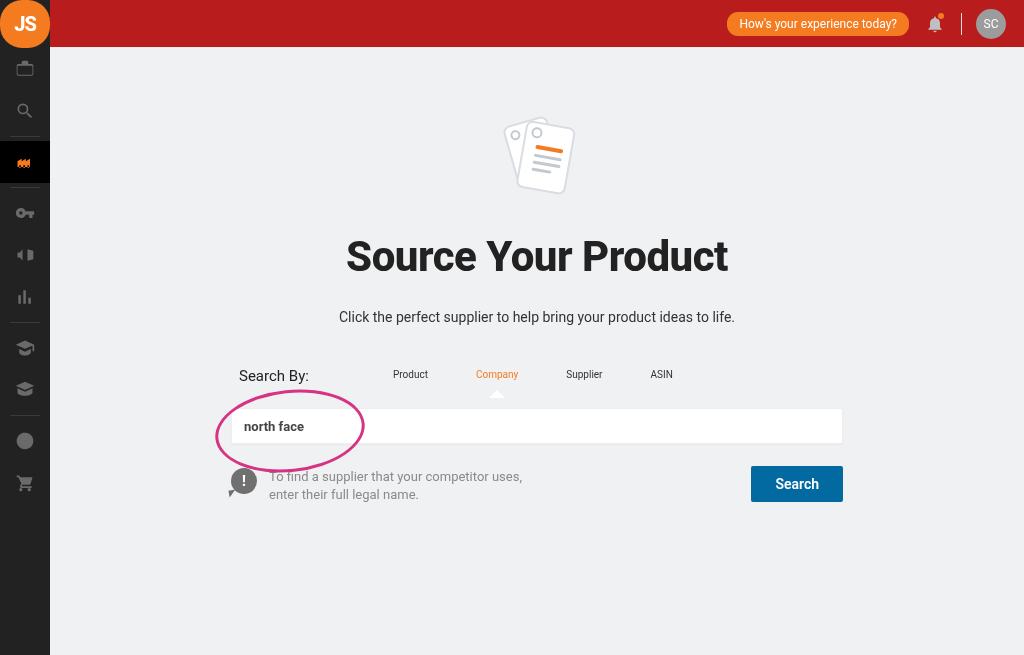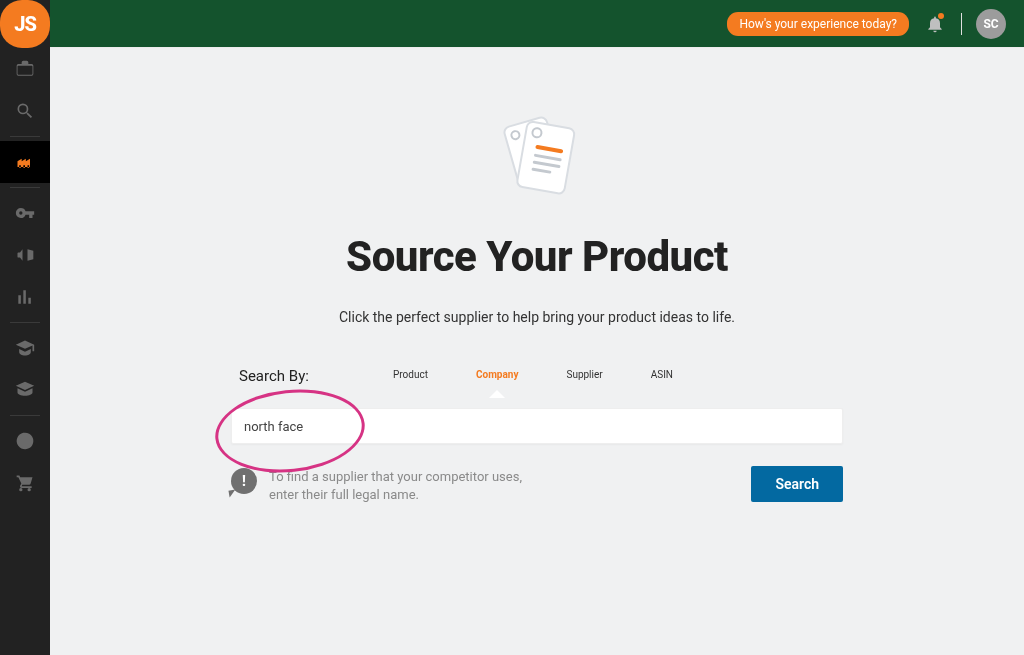--- a/index.html
+++ b/index.html
@@ -3,37 +3,37 @@
   <meta charset="utf-8">
   <style>
     * { margin:0; padding:0; box-sizing:border-box; font-family:-apple-system,BlinkMacSystemFont,"Segoe UI",Roboto,Arial,sans-serif; }
     body { background:#f0f1f2; width:1024px; height:655px; overflow:hidden; position:relative; }
     .sidebar { position:absolute; left:0; top:0; width:50px; height:655px; background:#222; display:flex; flex-direction:column; align-items:center; z-index:10; }
     .logo-box { width:50px; height:48px; background:#f47b20; color:#fff; font-weight:800; font-size:20px; display:flex; align-items:center; justify-content:center; letter-spacing:-1px;border-radius:22px; }
     .side-item { width:50px; height:42px; display:flex; align-items:center; justify-content:center; color:#6a6a6a; cursor:pointer; position:relative; }
     .side-item.active { background:#000; color:#f47b20; }
     .side-item svg { width:20px; height:20px; }
     .side-divider { width:30px; height:1px; background:#3a3a3a; margin:4px 0; }
-    .topbar { position:absolute; left:50px; top:0; right:0; height:48px; background:#14532d; display:flex; align-items:center; justify-content:flex-end; padding:0 18px; gap:14px; border-bottom:1px solid #ececec; }
+    .topbar { position:absolute; left:50px; top:0; right:0; height:48px; background:#b91c1c; display:flex; align-items:center; justify-content:flex-end; padding:0 18px; gap:14px; border-bottom:1px solid #ececec; }
     .feedback-pill { background:#f47b20; color:#fff; font-size:12px; padding:5px 12px; border-radius:11px; cursor:pointer; }
     .bell-wrap { position:relative; width:24px; height:24px; display:flex; align-items:center; justify-content:center; cursor:pointer; color:#bfbfbf; }
     .bell-dot { position:absolute; top:1px; right:3px; width:6px; height:6px; border-radius:50%; background:#f47b20; }
     .vbar { width:1px; height:22px; background:#e0e0e0; }
-    .avatar { width:30px; height:30px; border-radius:50%; background:#9c9c9c; color:#fff; display:flex; align-items:center; justify-content:center; font-size:12px; font-weight:700; cursor:pointer; }
+    .avatar { width:30px; height:30px; border-radius:50%; background:#9c9c9c; color:#fff; display:flex; align-items:center; justify-content:center; font-size:12px; font-weight:400; cursor:pointer; }
     .main { position:absolute; left:50px; top:48px; right:0; bottom:0; display:flex; flex-direction:column; align-items:center;gap:10px; }
     .hero-icon { margin-top:58px; }
     .title { margin-top:12px; font-size:42px; font-weight:800; color:#222; letter-spacing:-0.5px; }
     .subtitle { margin-top:18px; font-size:14px; color:#333; }
     .searchby-row { width:612px; margin-top:34px; display:flex; align-items:center; position:relative; }
     .searchby-label { font-weight:400; color:#222; font-size:15px; position:absolute; left:8px; top:-2px; }
     .tabs { display:flex; gap:48px; margin-left:162px; }
     .tab { font-size:10px; color:#333; cursor:pointer; position:relative; padding-bottom:8px; }
-    .tab.active { color:#f47b20; font-weight:700; }
+    .tab.active { color:#f47b20; font-weight:400; }
     .tab.active::after { content:''; position:absolute; left:50%; transform:translateX(-50%); bottom:-10px; width:0; height:0; border-left:8px solid transparent; border-right:8px solid transparent; border-bottom:8px solid #fff; }
-    .search-input { width:612px; height:36px; margin-top:10px; background:#fff; border:1px solid #eee; border-radius:2px; padding:0 12px; font-size:13px; color:#444; outline:none; box-shadow:0 1px 2px rgba(0,0,0,.04); }
+    .search-input { width:612px; height:36px; margin-top:10px; background:#fff; border:1px solid #eee; border-radius:2px; padding:0 12px; font-size:13px; color:#444; outline:none; box-shadow:0 1px 2px rgba(0,0,0,.04);font-weight:bold; }
     .hint-row { width:612px; margin-top:14px; display:flex; align-items:flex-start; position:relative; }
     .info-icon { width:26px; height:26px; border-radius:50%; background:#707070; transform:scaleX(-1); margin-right:12px; flex:0 0 auto; position:relative; }
     .info-icon::before { content:'!'; position:absolute; inset:0; color:#fff; font-weight:800; font-size:14px; display:flex; align-items:center; justify-content:center; transform:scaleX(-1); }
     .info-tail { position:absolute; left:21px; bottom:-3px; width:0; height:0; border-top:7px solid #707070; border-right:7px solid transparent; transform:rotate(10deg) scaleX(-1); }
     .hint-text { color:#8a8a8a; font-size:13px; line-height:1.35; }
     .hint-text .help { color:#f47b20; display:block; margin-top:2px; cursor:pointer; }
     .search-btn { position:absolute; right:0; top:-2px; background:#0369a1; color:#fff; font-weight:600; font-size:14px; border:none; padding:10px 24px; border-radius:2px; cursor:pointer; }
     .annot-ellipse { position:absolute; left:215px; top:390px; width:150px; height:82px; border:3px solid #d63384; border-radius:50%; transform:rotate(-6deg); pointer-events:none; }
   </style>
 </head>

